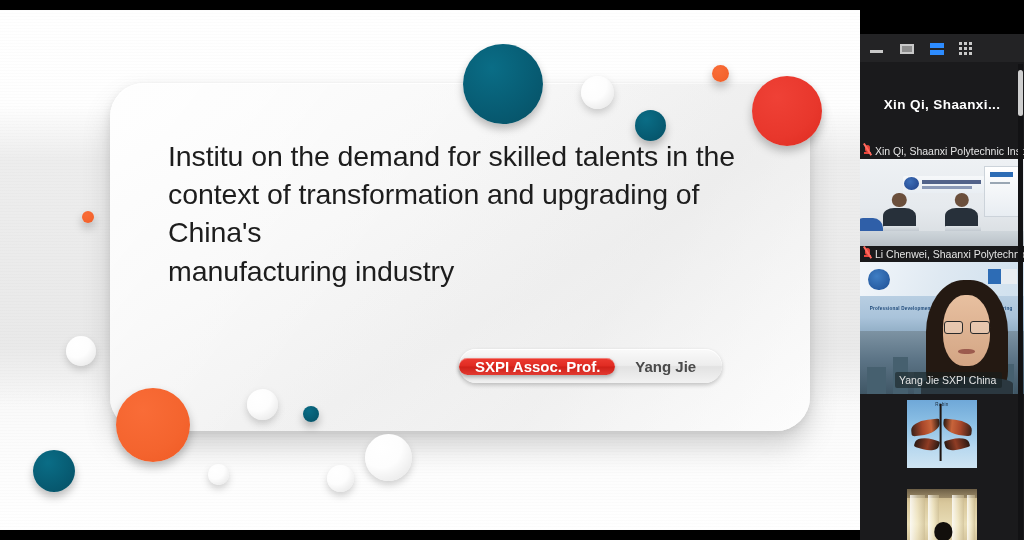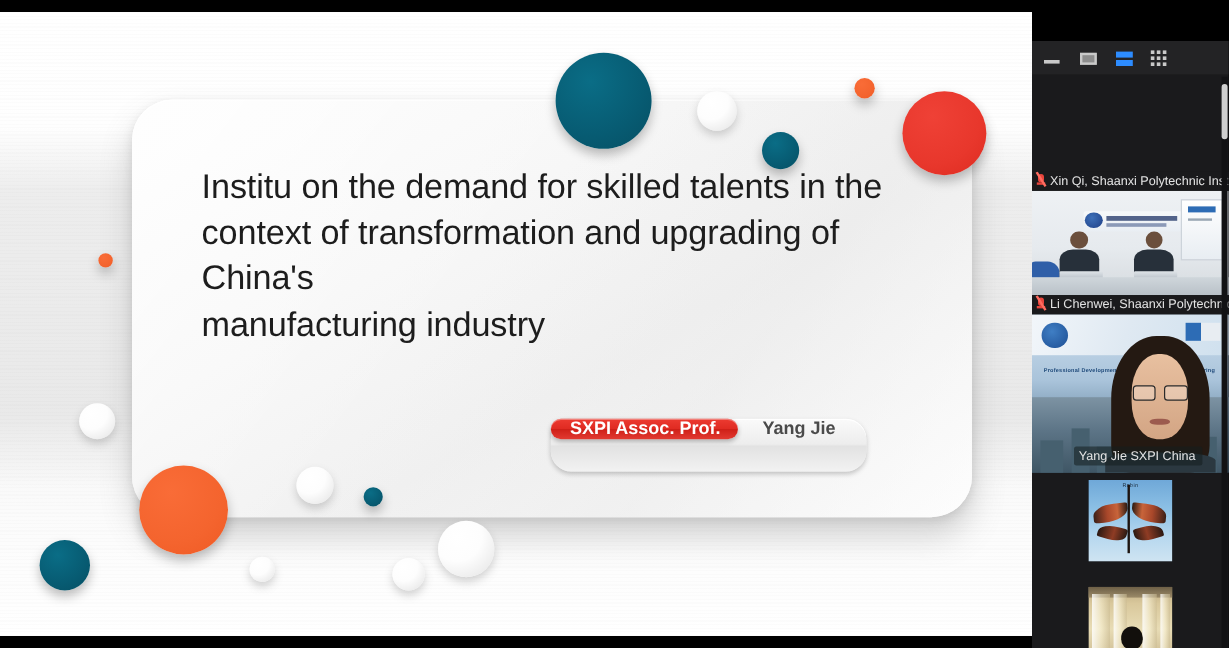--- a/index.html
+++ b/index.html
@@ -48,21 +48,21 @@
   }
 
   #slide-title{
     position:absolute;left:58px;top:54px;width:620px;
     font-size:28.5px;line-height:1.34;color:#1d1d1d;
     letter-spacing:-.1px;font-weight:400;white-space:pre-line;
   }
 
   
   #speaker-pill{
-    position:absolute;left:349px;top:266px;height:44px;display:flex;align-items:flex-start;
+    position:absolute;left:349px;top:266px;height:34px;display:flex;align-items:center;
     border-radius:17px;
     background:linear-gradient(180deg,#fafafa 0%,#ededed 48%,#e2e2e2 52%,#f2f2f2 100%);
     box-shadow:0 2px 4px rgba(0,0,0,.22),inset 0 1px 0 rgba(255,255,255,.9);
   }
   #speaker-role{
     display:flex;align-items:center;padding:0 15px 0 16px;
     border-radius:17px;
     background:linear-gradient(180deg,#ec3b31 0%,#e02b22 48%,#cf2018 52%,#e23a31 100%);
     box-shadow:0 2px 4px rgba(0,0,0,.28),inset 0 1px 0 rgba(255,255,255,.35);
     color:#fff;font-size:15px;font-weight:700;white-space:nowrap;
@@ -276,20 +276,21 @@
           <i></i>
           <i></i>
           <i></i>
           <i></i>
           <i></i>
           <i></i>
           <i></i>
       </span>
     </div>
 
+    <div id="panel-header">Xin  Qi,  Shaanxi...</div>
 
     <div class="ptile" style="top:109px;height:103px;">
       <div class="pname on-dark" style="top:0;">
         <span class="mic-muted">
             <b></b>
             <s></s>
             <u></u>
           </span>
         <span>Xin Qi, Shaanxi Polytechnic Institu</span>
       </div>

